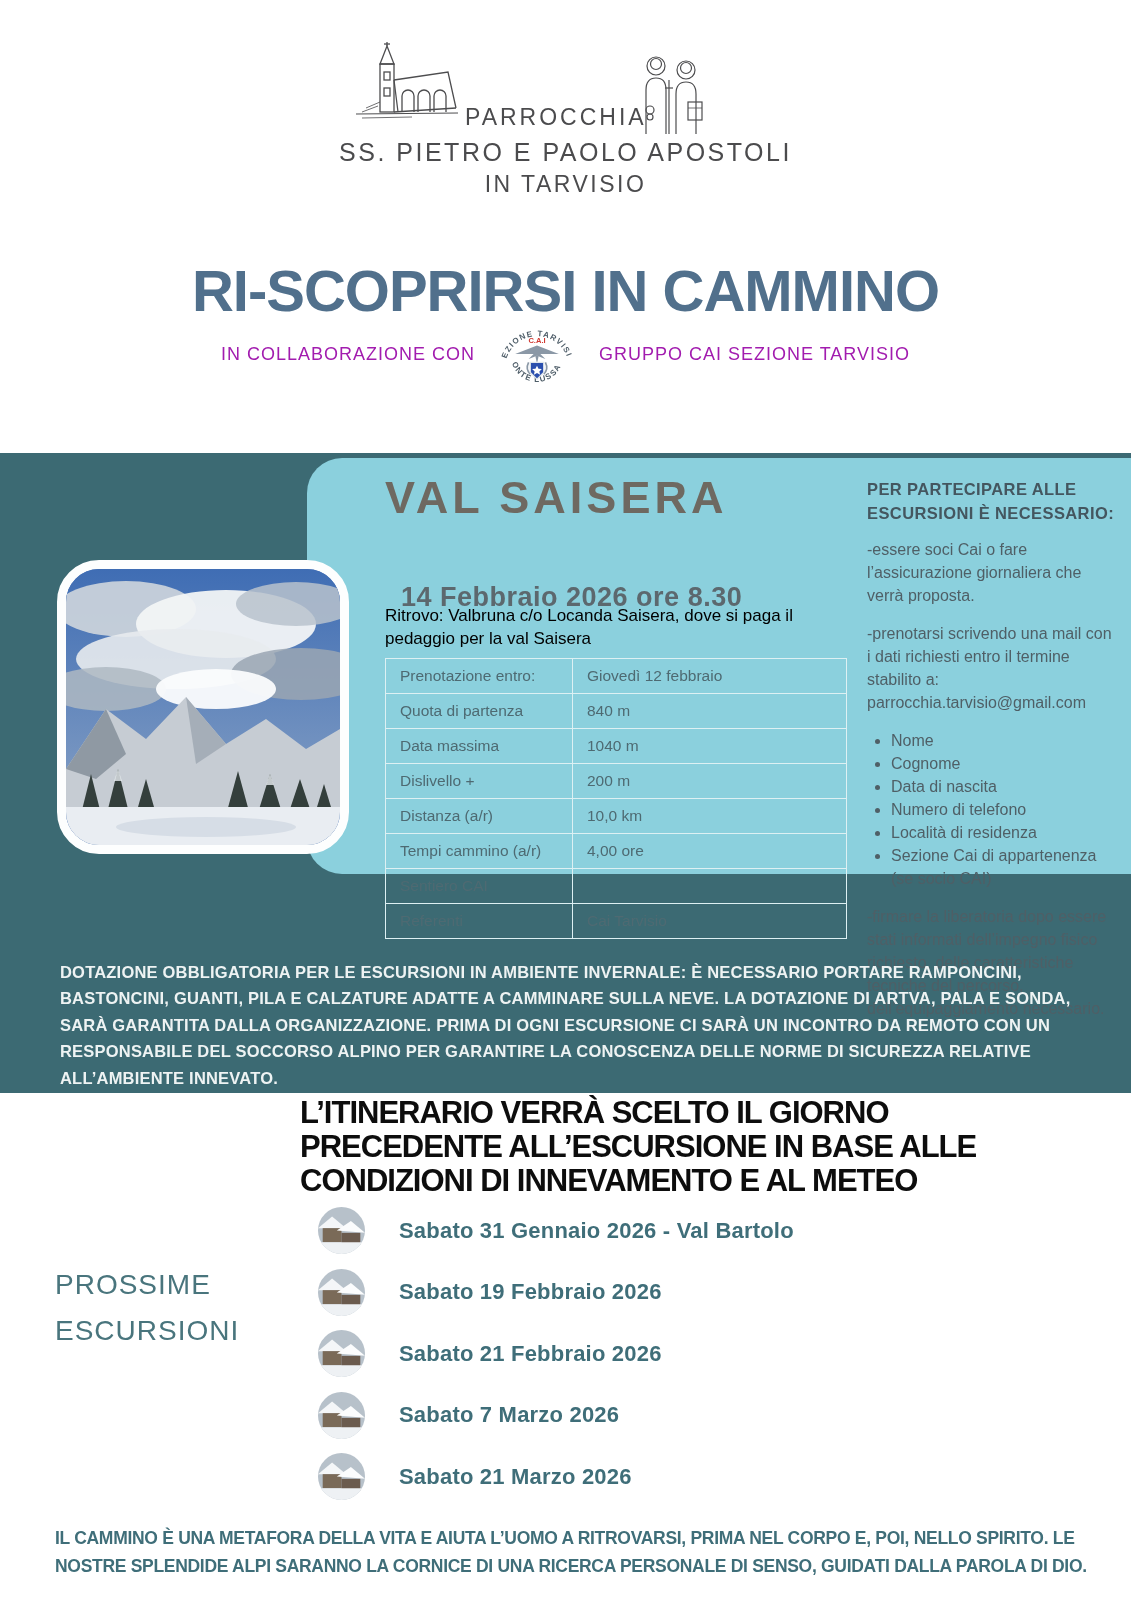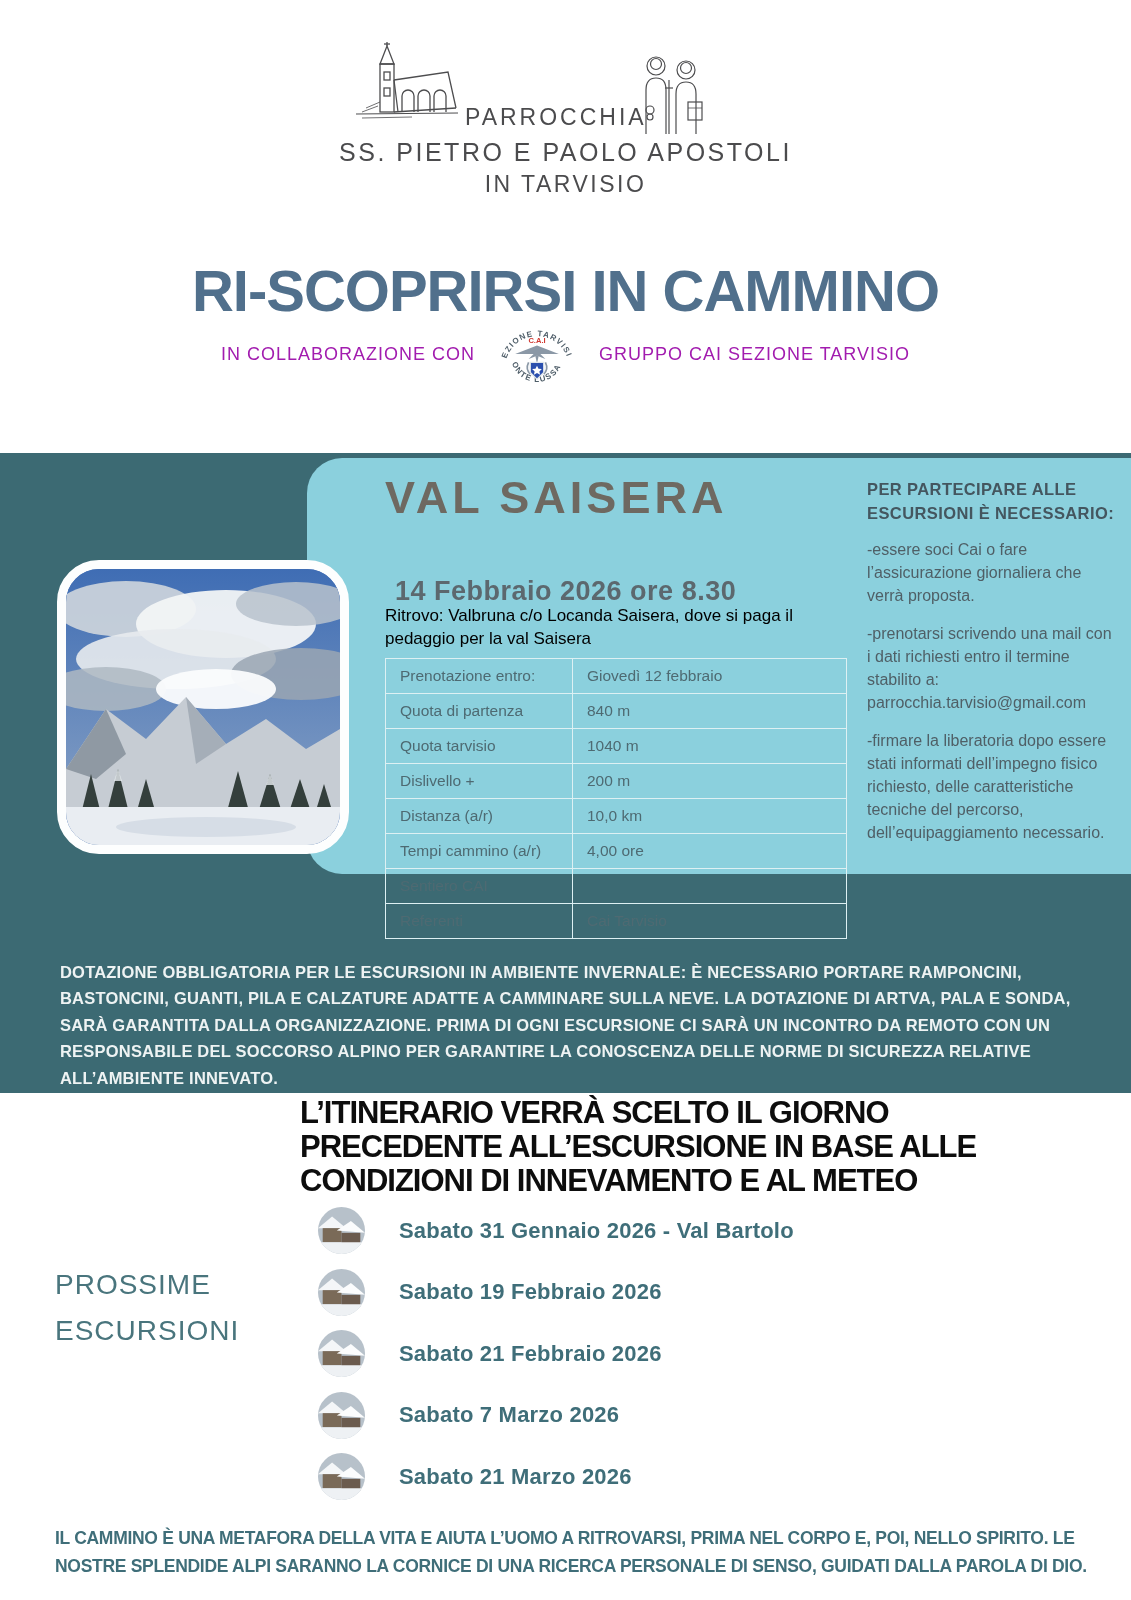--- a/index.html
+++ b/index.html
@@ -27,21 +27,21 @@
   .card{
     position:absolute;left:307px;top:5px;right:0;height:416px;background:#8bd0dd;
     border-top-left-radius:35px;border-bottom-left-radius:35px;
   }
   .photo{
     position:absolute;left:57px;top:107px;width:274px;height:276px;
     border:9px solid #fdfefe;border-radius:42px;overflow:hidden;background:#4a74b8;z-index:3;
   }
   .photo svg{display:block;width:100%;height:100%;}
   .event-name{position:absolute;left:78px;top:14px;font-size:45px;font-weight:bold;letter-spacing:4px;color:#6e6961;margin:0;}
-  .event-date{position:absolute;left:78px;top:108px;font-size:27px;font-weight:bold;letter-spacing:0.5px;color:#5c686e;margin:10px;}
+  .event-date{position:absolute;left:78px;top:108px;font-size:27px;font-weight:bold;letter-spacing:0.5px;color:#5c686e;margin:16px;}
   .event-meeting{position:absolute;left:78px;top:146px;width:462px;font-size:17px;line-height:1.38;color:#000000;margin:0;}
   .spec-table{
     position:absolute;left:78px;top:200px;width:462px;border-collapse:collapse;
   }
   .spec-table td{
     border:1.5px solid #ddf0f3;font-size:15.5px;color:#4e6a72;
     height:34px;padding:0 0 0 14px;vertical-align:middle;
   }
   .spec-table td.c1{width:172px;}
   .aside{position:absolute;left:560px;top:20px;width:248px;color:#4f5f66;}
@@ -149,21 +149,21 @@
         <tbody>
           <tr>
             <td class="c1">Prenotazione entro:</td>
             <td>Giovedì 12 febbraio</td>
           </tr>
           <tr>
             <td class="c1">Quota di partenza</td>
             <td>840 m</td>
           </tr>
           <tr>
-            <td class="c1">Quota tarvisio</td>
+            <td class="c1">Data massima</td>
             <td>1040 m</td>
           </tr>
           <tr>
             <td class="c1">Dislivello +</td>
             <td>200 m</td>
           </tr>
           <tr>
             <td class="c1">Distanza (a/r)</td>
             <td>10,0 km</td>
           </tr>
@@ -179,20 +179,28 @@
             <td class="c1">Referenti</td>
             <td>Cai Tarvisio</td>
           </tr>
         </tbody>
       </table>
 
       <aside class="aside">
         <h4>PER PARTECIPARE ALLE ESCURSIONI È NECESSARIO:</h4>
         <p>-essere soci Cai o fare l’assicurazione giornaliera che verrà proposta.</p>
         <p>-prenotarsi scrivendo una mail con i dati richiesti entro il termine stabilito a: parrocchia.tarvisio@gmail.com</p>
+        <ul>
+          <li>Nome</li>
+          <li>Cognome</li>
+          <li>Data di nascita</li>
+          <li>Numero di telefono</li>
+          <li>Località di residenza</li>
+          <li>Sezione Cai di appartenenza (se socio CAI)</li>
+        </ul>
         <p>-firmare la liberatoria dopo essere stati informati dell’impegno fisico richiesto, delle caratteristiche tecniche del percorso, dell’equipaggiamento necessario.</p>
       </aside>
     </div>
 
     <div class="photo">
       <svg viewBox="0 0 274 276" preserveAspectRatio="none">
         <defs>
           <linearGradient id="sky" x1="0" y1="0" x2="0" y2="1">
             <stop offset="0" stop-color="#3f6db4"></stop>
               <stop offset="1" stop-color="#8ea6c6"></stop>

